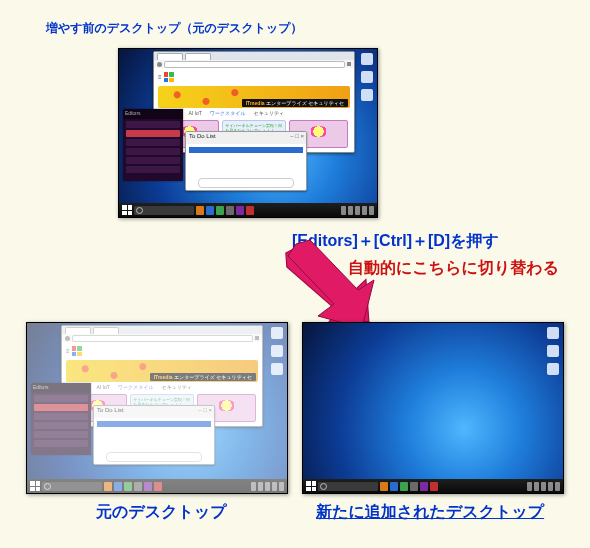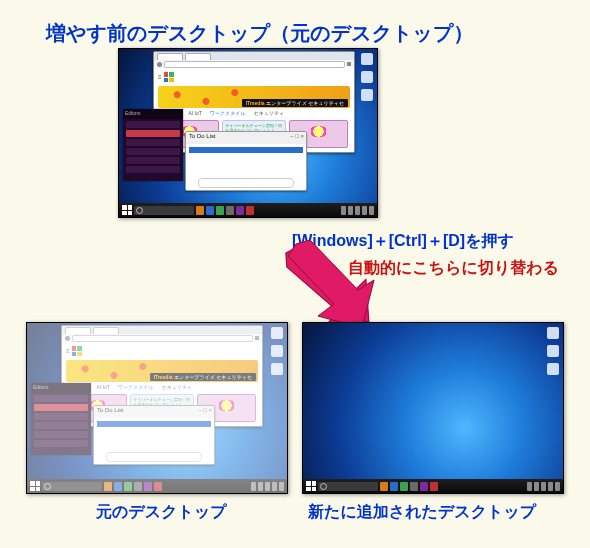--- a/index.html
+++ b/index.html
@@ -9,21 +9,21 @@
     height: 548px;
     background: #fbf9e9;
     font-family: "Yu Gothic", "Meiryo", sans-serif;
     overflow: hidden;
     position: relative;
   }
   .title {
     position: absolute;
     color: #0033cc;
     font-weight: bold;
-    font-size: 20px;
+    font-size: 12px;
     white-space: nowrap;
   }
   .lbl {
     position: absolute;
     color: #0033cc;
     font-weight: bold;
     font-size: 16px;
     white-space: nowrap;
   }
   .redlbl {
@@ -263,21 +263,21 @@
     <div class="tray">
         <i></i>
         <i></i>
         <i></i>
         <i></i>
         <i></i>
       </div>
   </div>
 </div>
 
-<div class="lbl" style="left:292px; top:231px;">[Windows]＋[Ctrl]＋[D]を押す</div>
+<div class="lbl" style="left:292px; top:231px;">[Editors]＋[Ctrl]＋[D]を押す</div>
 
 <div class="redlbl" style="left:348px; top:258px;">自動的にこちらに切り替わる</div>
 
 <svg class="arrow" viewBox="0 0 100 100">
   <defs>
     <linearGradient id="ga" x1="0" y1="0" x2="1" y2="1">
       <stop offset="0%" stop-color="#e11a66"></stop>
       <stop offset="100%" stop-color="#e11a66"></stop>
     </linearGradient>
   </defs>
@@ -408,13 +408,13 @@
         <i></i>
         <i></i>
         <i></i>
         <i></i>
       </div>
   </div>
 </div>
 
 <div class="lbl" style="left:96px; top:502px;">元のデスクトップ</div>
 
-<div class="lbl" style="left:308px; top:502px;">新たに追加されたデスクトップ</div>
+<div class="lbl" style="left:316px; top:502px;text-decoration:underline;">新たに追加されたデスクトップ</div>
 
 </body></html>

